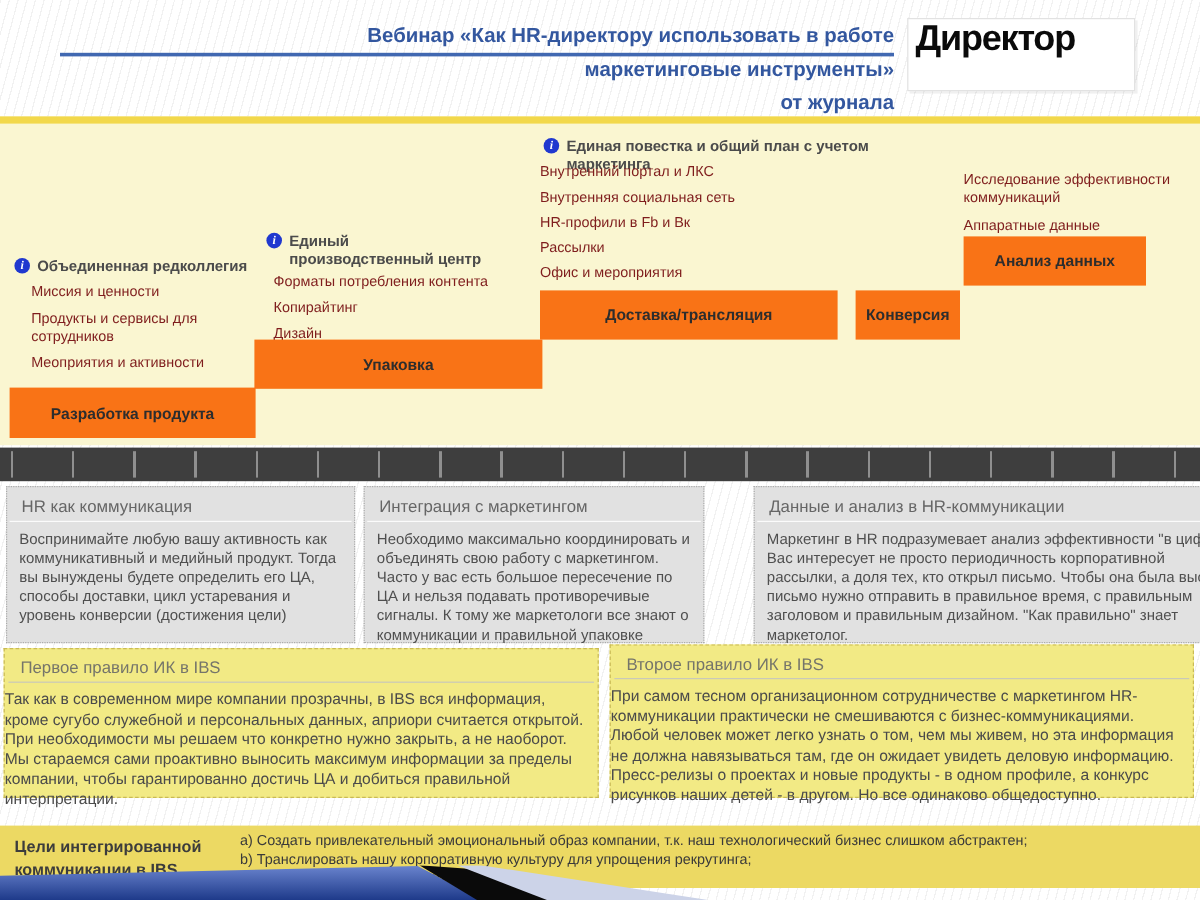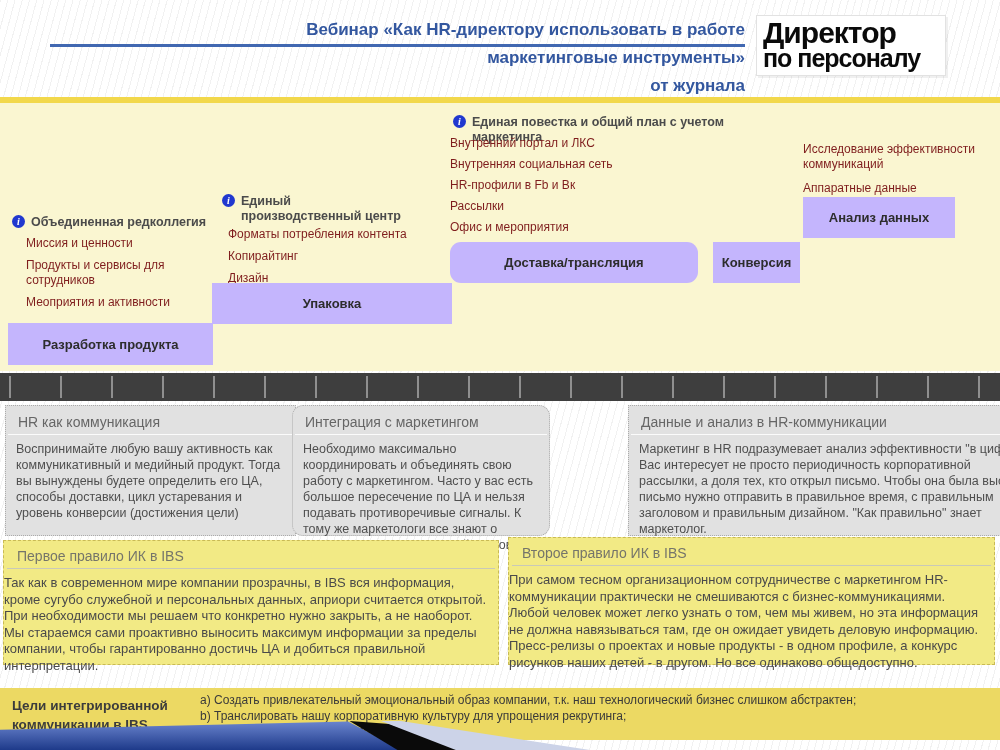--- a/index.html
+++ b/index.html
@@ -26,21 +26,21 @@
   .band{left:0;top:97px;width:1000px;height:274px;background:#faf6d1;
     border-top:6px solid #f2d84b;box-sizing:border-box;}
   .col-header{font-size:12.5px;font-weight:bold;color:#4b4b4b;line-height:15px;}
   .info-icon{display:inline-block;width:13px;height:13px;border-radius:50%;
     background:#2038cf;color:#ffffff;font-size:10px;line-height:13px;text-align:center;
     font-weight:bold;font-style:italic;font-family:"Liberation Serif", serif;
     vertical-align:top;margin-right:6px;flex:0 0 13px;}
   .hdr{display:flex;align-items:flex-start;}
   .col-items{font-size:12px;color:#7f1d1d;line-height:15px;}
   .col-items .itm{margin-bottom:7px;}
-  .stage{background:#c4b5fd;display:flex;align-items:center;justify-content:center;
+  .stage{background:#f97316;display:flex;align-items:center;justify-content:center;
     font-size:13px;font-weight:bold;color:#2d2d2d;text-align:center;}
 
   
   .film{left:0;top:373px;width:1000px;height:28px;background:#3e3e3e;}
   .film-ticks{position:absolute;left:0;top:3px;width:1000px;height:22px;
     background:repeating-linear-gradient(90deg, transparent 0 9px, #8f8f8f 9px 11px, transparent 11px 51px);}
 
   
   .card{background:#e1e1e1;border:1px dotted #ababab;box-sizing:border-box;top:405px;height:131px;}
   .card-title{font-size:14px;color:#666666;padding:8px 10px 4px 10px;
@@ -73,21 +73,20 @@
 <body>
 
 <div class="abs title-block">
   <div>Вебинар «Как HR-директору использовать в работе</div>
   <div>маркетинговые инструменты»</div>
   <div>от журнала</div>
 </div>
 <div class="abs title-underline"></div>
 <div class="abs logo-box">
   <div class="logo-line1">Директор</div>
-  <div class="logo-line2">по персоналу</div>
 </div>
 
 <div class="abs band">
 
   <div class="abs hdr" style="left:12px;top:112px;width:210px;">
     <span class="info-icon">i</span>
     <span class="col-header">Объединенная редколлегия</span>
   </div>
   <div class="abs col-items" style="left:26px;top:133px;width:190px;">
     <div class="itm">Миссия и ценности</div>
@@ -111,40 +110,40 @@
     <span class="info-icon">i</span>
     <span class="col-header">Единая повестка и общий план с учетом маркетинга</span>
   </div>
   <div class="abs col-items" style="left:450px;top:33px;width:260px;line-height:14px;">
     <div class="itm">Внутренний портал и ЛКС</div>
     <div class="itm">Внутренняя социальная сеть</div>
     <div class="itm">HR-профили в Fb и Вк</div>
     <div class="itm">Рассылки</div>
     <div class="itm">Офис и мероприятия</div>
   </div>
-  <div class="abs stage" style="left:450px;top:139px;width:248px;height:41px;border-radius:11px;">Доставка/трансляция</div>
+  <div class="abs stage" style="left:450px;top:139px;width:248px;height:41px;">Доставка/трансляция</div>
 
   <div class="abs stage" style="left:713px;top:139px;width:87px;height:41px;">Конверсия</div>
 
   <div class="abs col-items" style="left:803px;top:39px;width:175px;">
     <div class="itm" style="margin-bottom:9px;">Исследование эффективности коммуникаций</div>
     <div class="itm">Аппаратные данные</div>
   </div>
   <div class="abs stage" style="left:803px;top:94px;width:152px;height:41px;">Анализ данных</div>
 </div>
 
 <div class="abs film">
   <div class="film-ticks"></div>
 </div>
 
 <div class="abs card" style="left:5px;width:291px;">
   <div class="card-title">HR как коммуникация</div>
   <div class="card-body">Воспринимайте любую вашу активность как коммуникативный и медийный продукт. Тогда вы вынуждены будете определить его ЦА, способы доставки, цикл устаревания и уровень конверсии (достижения цели)</div>
 </div>
-<div class="abs card" style="left:292px;width:258px;border-radius:11px;">
+<div class="abs card" style="left:303px;width:284px;">
   <div class="card-title">Интеграция с маркетингом</div>
   <div class="card-body">Необходимо максимально координировать и объединять свою работу с маркетингом. Часто у вас есть большое пересечение по ЦА и нельзя подавать противоречивые сигналы. К тому же маркетологи все знают о коммуникации и правильной упаковке</div>
 </div>
 <div class="abs card" style="left:628px;width:415px;">
   <div class="card-title">Данные и анализ в HR-коммуникации</div>
   <div class="card-body">Маркетинг в HR подразумевает анализ эффективности "в цифре". Вас интересует не просто периодичность корпоративной рассылки, а доля тех, кто открыл письмо. Чтобы она была высока письмо нужно отправить в правильное время, с правильным заголовом и правильным дизайном. "Как правильно" знает маркетолог.</div>
 </div>
 
 <div class="abs rule" style="left:3px;top:540px;width:496px;height:125px;">
   <div class="rule-title">Первое правило ИК в IBS</div>

